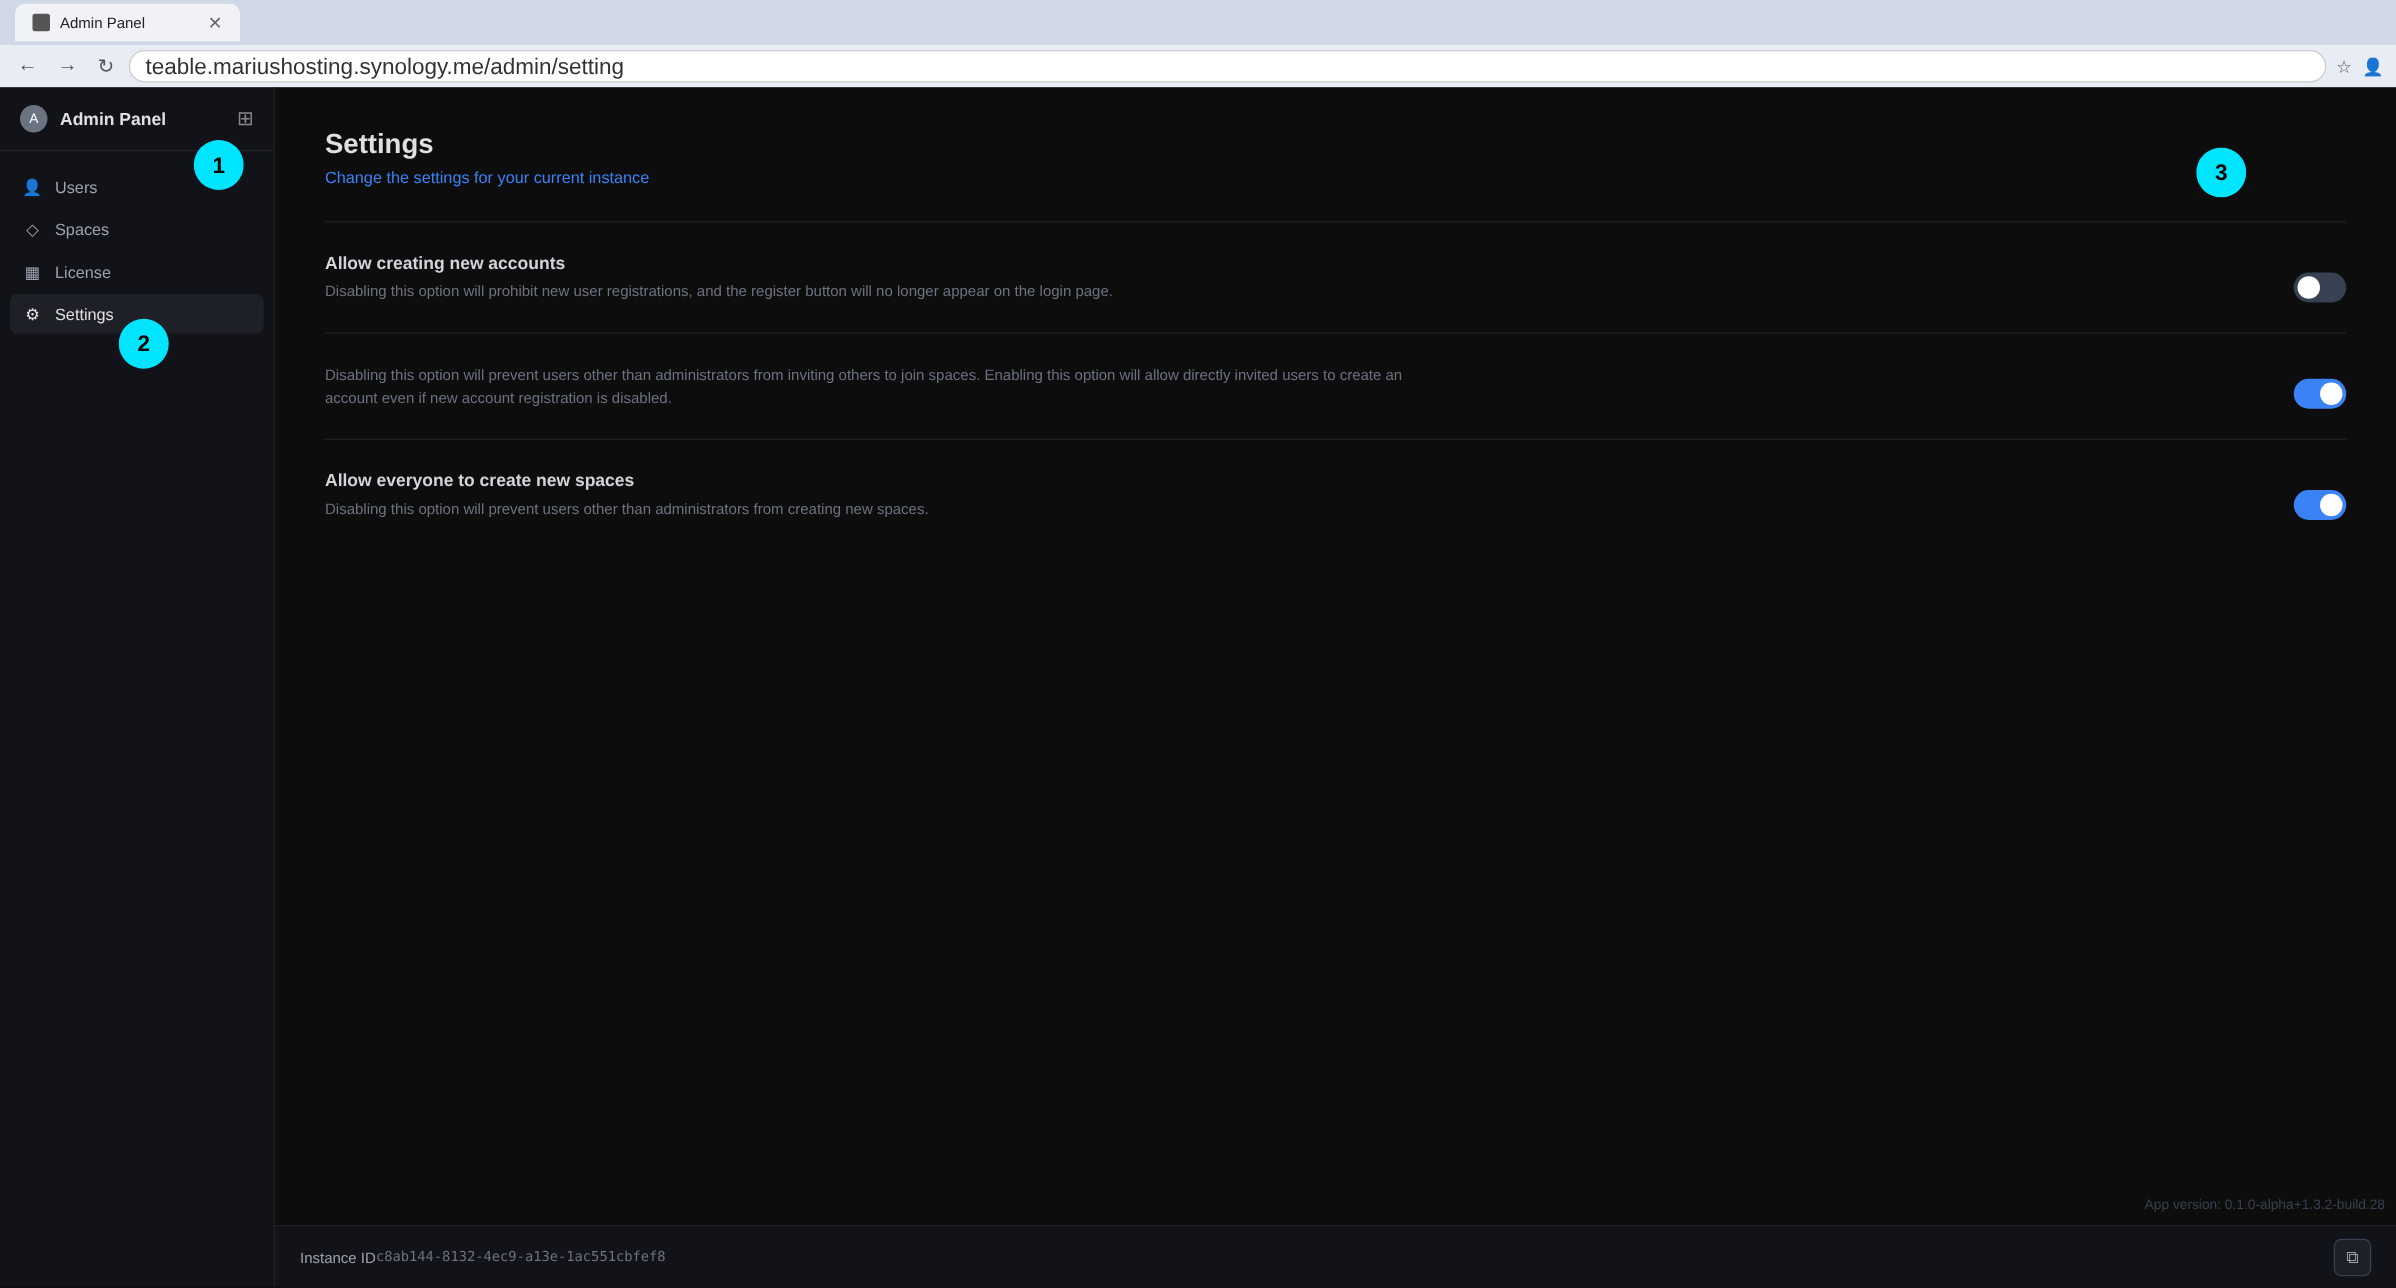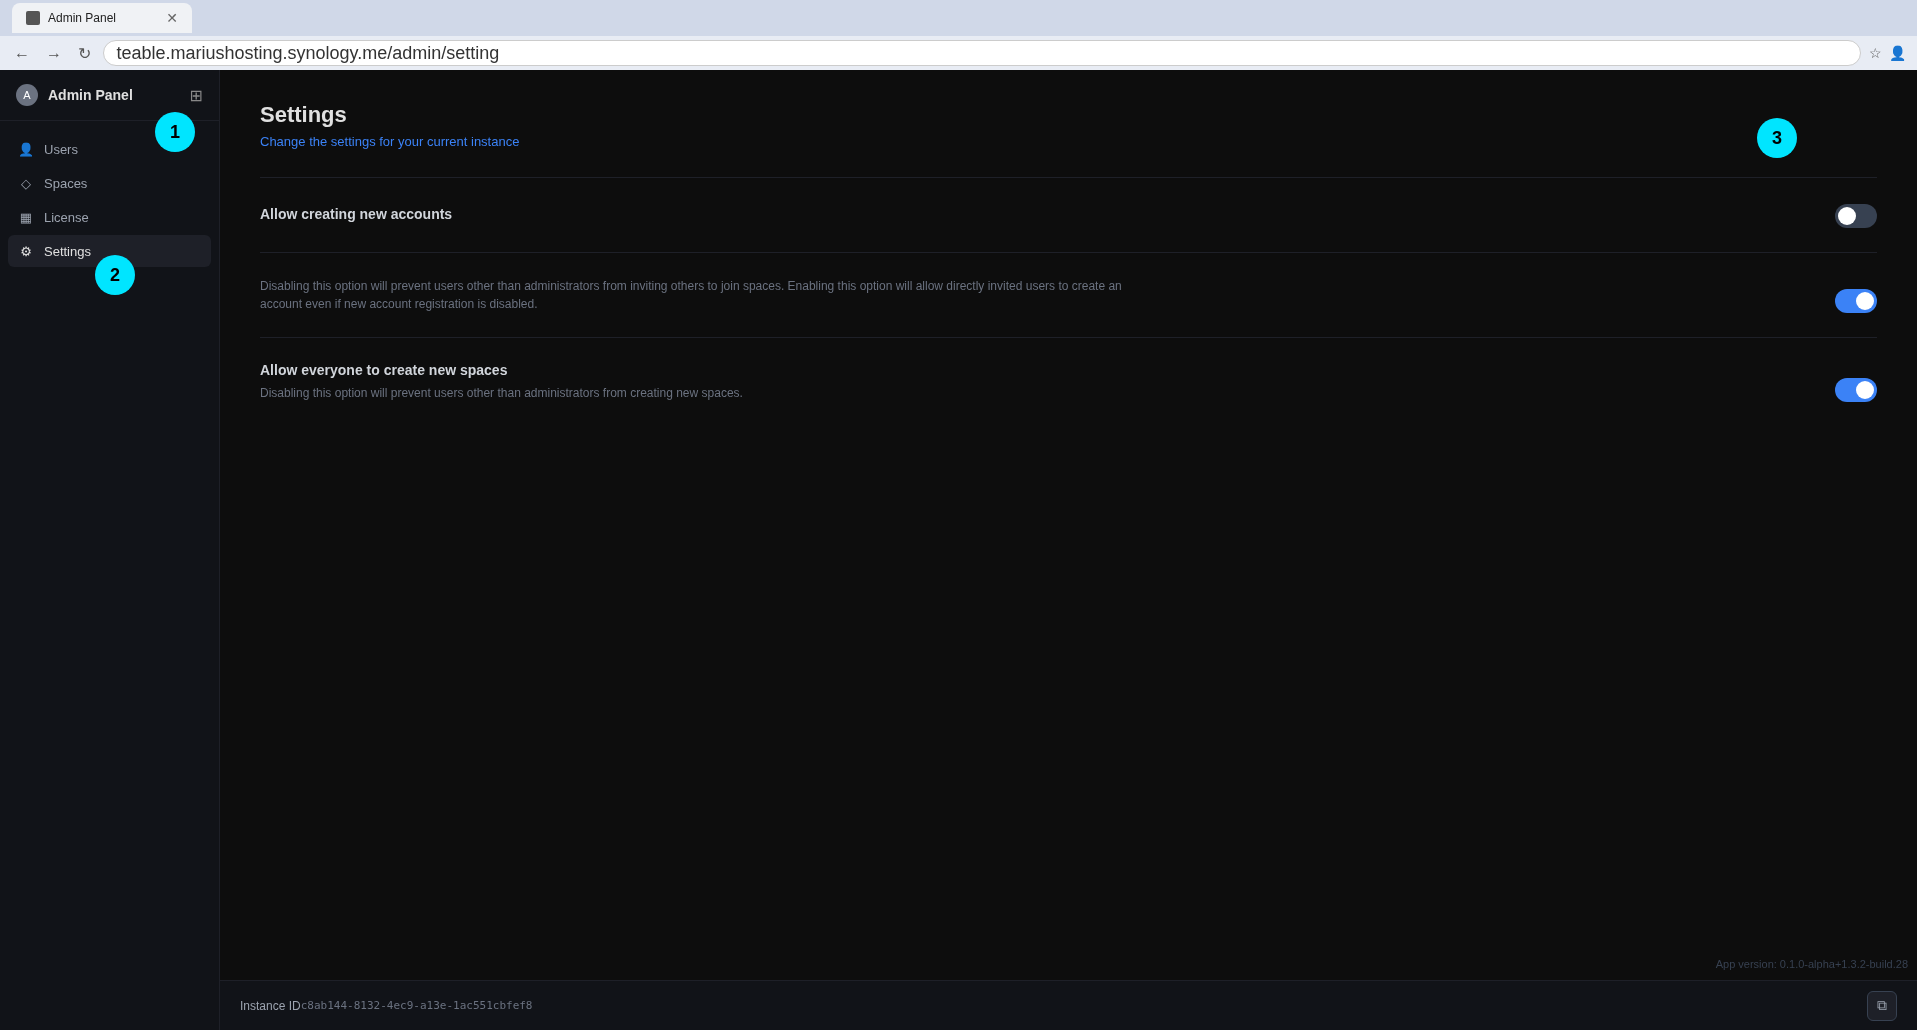--- a/index.html
+++ b/index.html
@@ -344,20 +344,21 @@
   </div>
 
   <div class="main-content">
     <h1 class="page-title">Settings</h1>
     <p class="page-subtitle">Change the settings for your current instance</p>
 
     <div class="settings-section">
       <div class="settings-row">
         <div class="settings-row-text">
           <div class="settings-row-label">Allow creating new accounts</div>
+          <div class="settings-row-desc">Disabling this option will prohibit new user registrations, and the register button will no longer appear on the login page.</div>
         </div>
         <div class="settings-row-control">
           <label class="toggle">
 
             <div class="toggle-track">
               <div class="toggle-thumb"></div>
             </div>
           </label>
         </div>
       </div>

